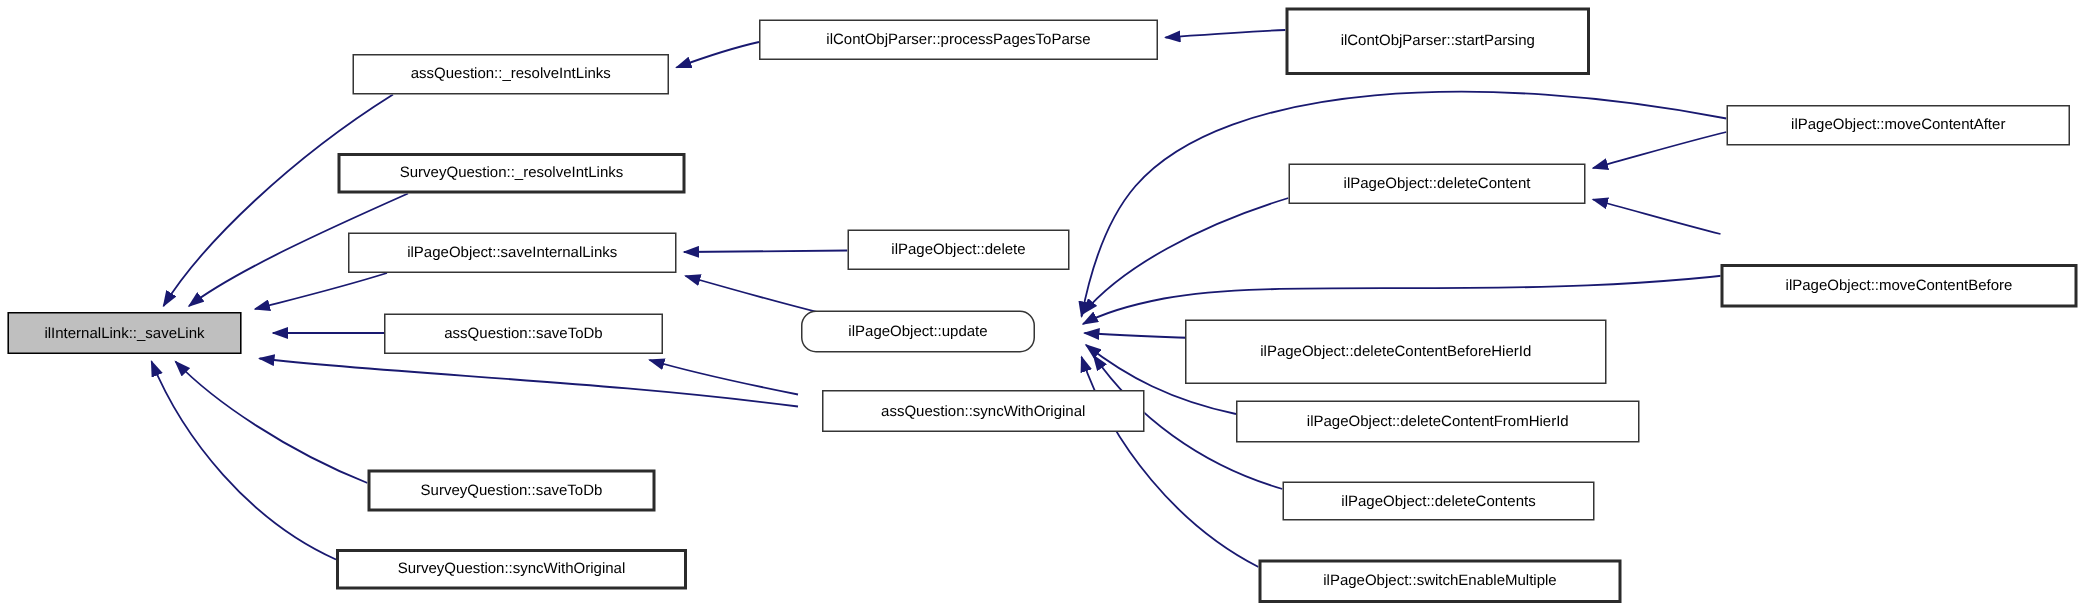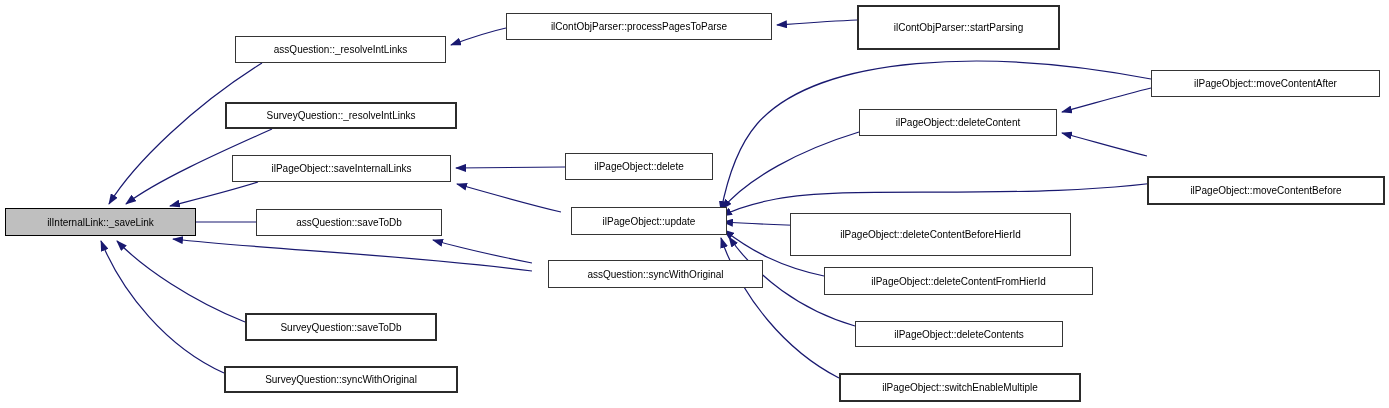--- a/index.html
+++ b/index.html
@@ -57,31 +57,31 @@
         <path class="edge" d="M1200,177 C1030,204 862,183 776,199 C750,204 733,210 722,216" marker-end="url(#arrow)"></path>
         <path class="edge" d="M1151,88 C1122,95 1092,104 1062,112" marker-end="url(#arrow)"></path>
         <path class="edge" d="M1147,156 C1119,149 1092,141 1062,133" marker-end="url(#arrow)"></path>
         <path class="edge" d="M817,226 C786,225 754,224 723,222" marker-end="url(#arrow)"></path>
         <path class="edge" d="M824,276 C781,267 751,251 724,230" marker-end="url(#arrow)"></path>
         <path class="edge" d="M855,326 C800,310 757,277 729,237" marker-end="url(#arrow)"></path>
         <path class="edge" d="M839,378 C786,351 741,297 721,238" marker-end="url(#arrow)"></path>
       </g>
   </svg>
   <div>
-      <div class="node current" style="left: 5px; top: 208px; width: 191px; height: 28px;">ilInternalLink::_saveLink</div>
+      <div class="node current" style="left: 5px; top: 208px; width: 156px; height: 28px;">ilInternalLink::_saveLink</div>
       <div class="node link" style="left: 235px; top: 36px; width: 211px; height: 27px;">assQuestion::_resolveIntLinks</div>
       <div class="node plain" style="left: 225px; top: 102px; width: 232px; height: 27px;">SurveyQuestion::_resolveIntLinks</div>
       <div class="node link" style="left: 232px; top: 155px; width: 219px; height: 27px;">ilPageObject::saveInternalLinks</div>
       <div class="node link" style="left: 256px; top: 209px; width: 186px; height: 27px;">assQuestion::saveToDb</div>
       <div class="node plain" style="left: 245px; top: 313px; width: 192px; height: 28px;">SurveyQuestion::saveToDb</div>
       <div class="node plain" style="left: 224px; top: 366px; width: 234px; height: 27px;">SurveyQuestion::syncWithOriginal</div>
       <div class="node link" style="left: 506px; top: 13px; width: 266px; height: 27px;">ilContObjParser::processPagesToParse</div>
       <div class="node plain" style="left: 857px; top: 5px; width: 203px; height: 45px;">ilContObjParser::startParsing</div>
       <div class="node link" style="left: 565px; top: 153px; width: 148px; height: 27px;">ilPageObject::delete</div>
-      <div class="node link" style="left: 571px; top: 207px; width: 156px; height: 28px;">ilPageObject::update</div>
+      <div class="node link" style="left: 534px; top: 207px; width: 156px; height: 28px; border-radius: 10px;">ilPageObject::update</div>
       <div class="node link" style="left: 548px; top: 260px; width: 215px; height: 28px;">assQuestion::syncWithOriginal</div>
       <div class="node link" style="left: 859px; top: 109px; width: 198px; height: 27px;">ilPageObject::deleteContent</div>
       <div class="node link" style="left: 1151px; top: 70px; width: 229px; height: 27px;">ilPageObject::moveContentAfter</div>
       <div class="node plain" style="left: 1147px; top: 132px; width: 238px; height: 29px; margin-top: 44px;">ilPageObject::moveContentBefore</div>
       <div class="node link" style="left: 790px; top: 213px; width: 281px; height: 43px;">ilPageObject::deleteContentBeforeHierId</div>
       <div class="node link" style="left: 824px; top: 267px; width: 269px; height: 28px;">ilPageObject::deleteContentFromHierId</div>
       <div class="node link" style="left: 855px; top: 321px; width: 208px; height: 26px;">ilPageObject::deleteContents</div>
       <div class="node plain" style="left: 839px; top: 373px; width: 242px; height: 29px;">ilPageObject::switchEnableMultiple</div>
     </div>
 </div>

